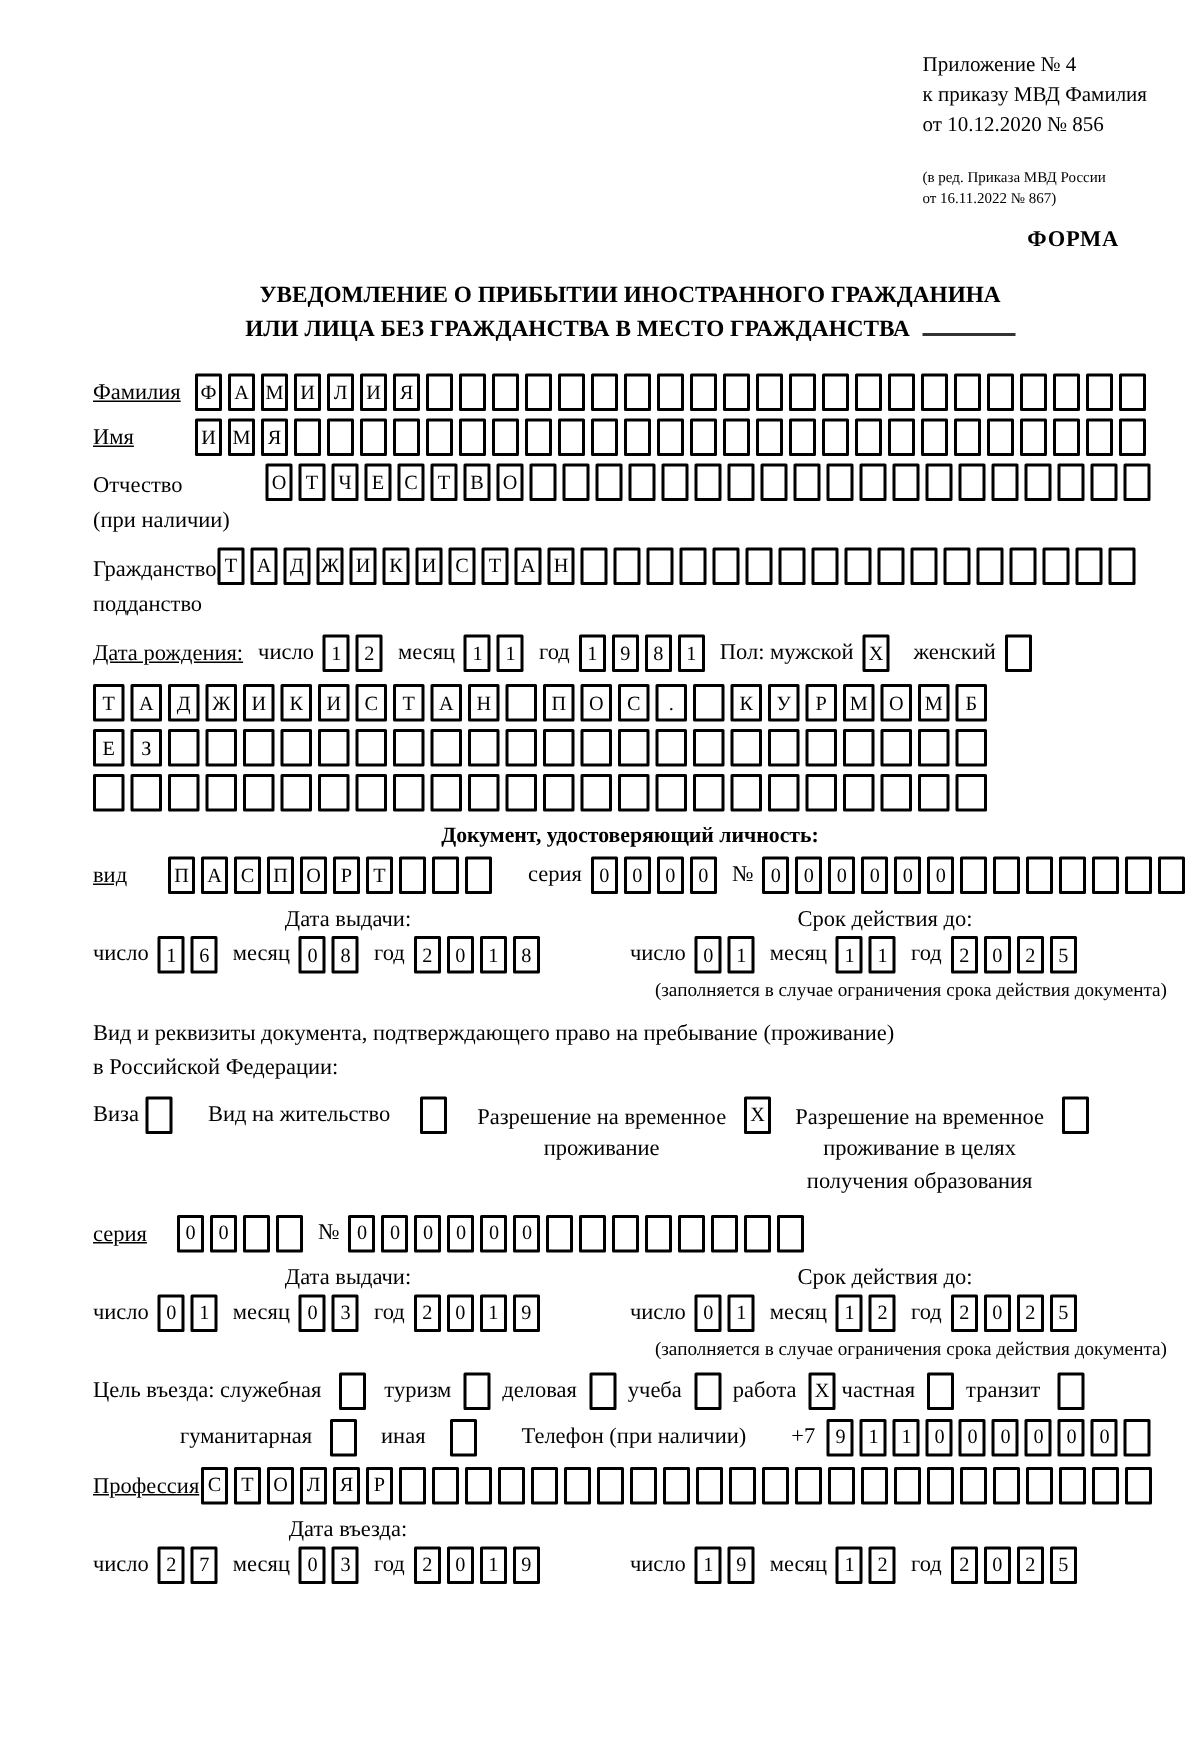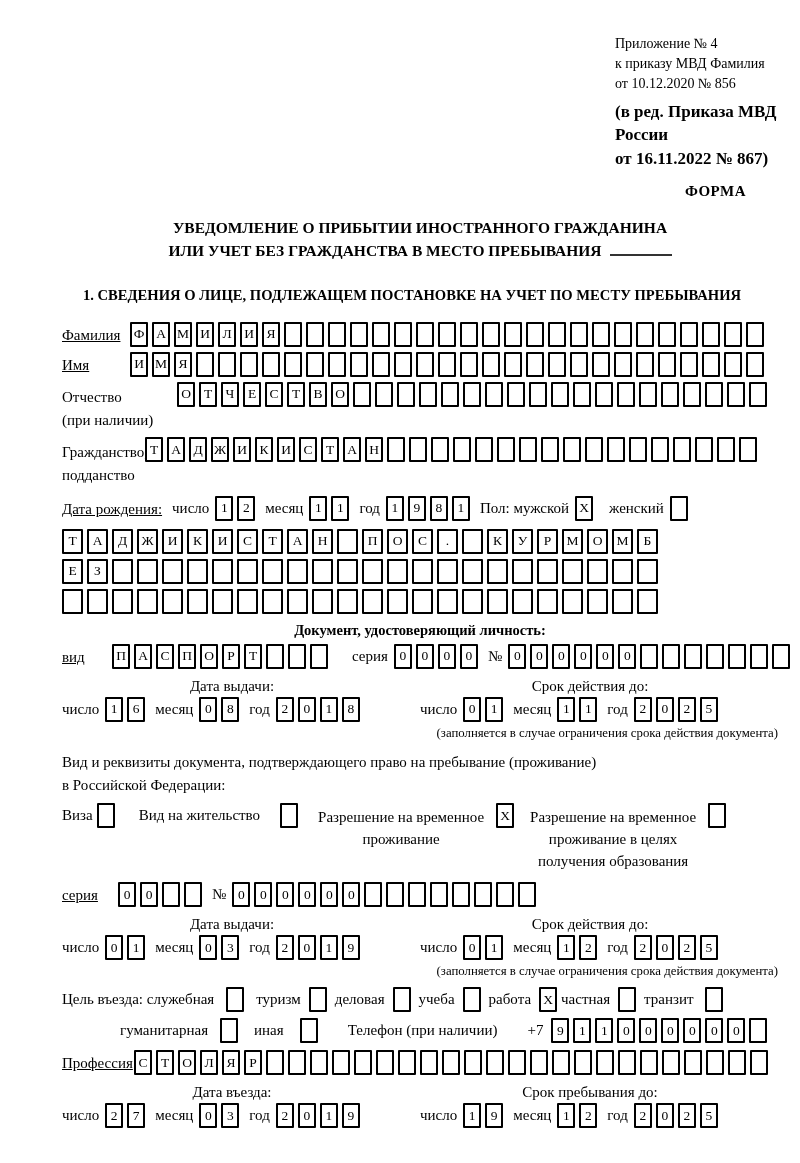--- a/index.html
+++ b/index.html
@@ -1,21 +1,21 @@
 <!DOCTYPE html>
 <html><head>
 <meta charset="utf-8">
 <style>
   html,body{margin:0;padding:0;background:#fff;}
   body{width:800px;height:1163px;overflow:hidden;color:#000;
        font-family:"Liberation Serif","DejaVu Serif",serif;}
   .page{box-sizing:border-box;width:800px;height:1163px;padding:34px 22px 10px 62px;position:relative;}
   
   .hdr{margin-left:553px;font-size:14px;line-height:1.42;}
-  .hdr .ed{font-size:17px;margin-top:6px;line-height:1.4;font-weight:bold;}
+  .hdr .ed{font-size:10px;margin-top:18px;line-height:1.4;}
   .forma{font-weight:bold;font-size:15px;text-align:right;margin:12px 32px 16px 0;letter-spacing:.5px;}
   .title{font-weight:bold;font-size:15.5px;text-align:center;margin-top:14px;line-height:1.5;}
   .title .uline{display:inline-block;width:62px;border-bottom:2px solid #333;height:12px;margin-left:8px;}
   .sect{font-weight:bold;font-size:14.6px;text-align:center;margin-top:24px;margin-left:-30px;width:760px;}
   
   .frow{display:flex;align-items:flex-start;margin-top:5px;font-size:15px;}
   .lbl{flex:0 0 auto;line-height:1.3;padding-top:4px;text-decoration:underline;}
   .lblcol{flex:0 0 auto;line-height:1.55;padding-top:4px;}
   .cells{display:flex;gap:4px;flex:0 0 auto;}
   .cell{box-sizing:border-box;flex:0 0 auto;width:18px;height:25px;border:2px solid #000;border-radius:1px;
@@ -52,24 +52,23 @@
     <div>от 10.12.2020 № 856</div>
     <div class="ed">
       <div>(в ред. Приказа МВД России</div>
       <div>от 16.11.2022 № 867)</div>
     </div>
   </div>
   <div class="forma">ФОРМА</div>
 
   <div class="title">
     <div>УВЕДОМЛЕНИЕ О ПРИБЫТИИ ИНОСТРАННОГО ГРАЖДАНИНА</div>
-    <div><span>ИЛИ УЧЕТ БЕЗ ГРАЖДАНСТВА В МЕСТО ПРЕБЫВАНИЯ</span><span class="uline"></span></div>
-  </div>
-
-  <div class="sect">1. СВЕДЕНИЯ О ЛИЦЕ, ПОДЛЕЖАЩЕМ ПОСТАНОВКЕ НА УЧЕТ ПО МЕСТУ ПРЕБЫВАНИЯ</div>
+    <div><span>ИЛИ ЛИЦА БЕЗ ГРАЖДАНСТВА В МЕСТО ГРАЖДАНСТВА</span><span class="uline"></span></div>
+  </div>
+
 
   <div class="frow" style="margin-top:18px;">
     <span class="lbl w68">Фамилия</span>
     <span class="cells">
         <span class="cell">Ф</span>
         <span class="cell">А</span>
         <span class="cell">М</span>
         <span class="cell">И</span>
         <span class="cell">Л</span>
         <span class="cell">И</span>
@@ -596,21 +595,20 @@
         <span class="cell"></span>
         <span class="cell"></span>
         <span class="cell"></span>
         <span class="cell"></span>
         <span class="cell"></span>
       </span>
   </div>
 
   <div class="dph">
     <span class="t1">Дата въезда:</span>
-    <span class="t2">Срок пребывания до:</span>
   </div>
   <div class="dpr">
     <span class="grp g1">
       <span class="inl first">число</span>
       <span class="cells">
           <span class="cell">2</span>
           <span class="cell">7</span>
         </span>
       <span class="inl">месяц</span>
       <span class="cells">

